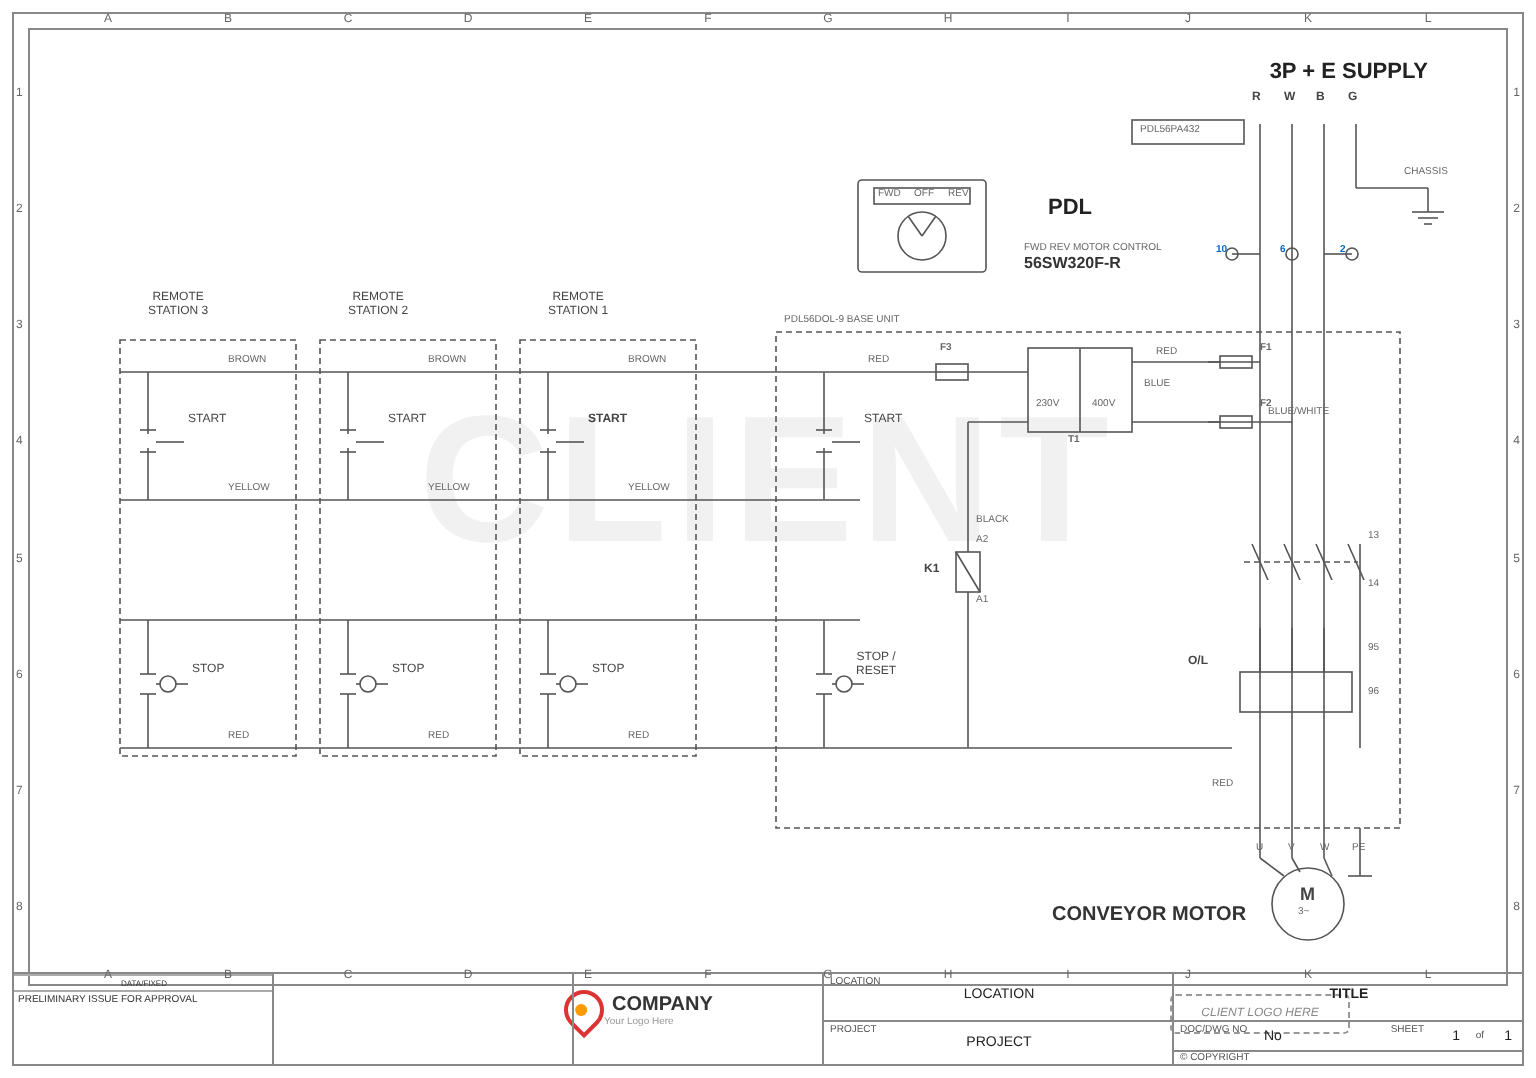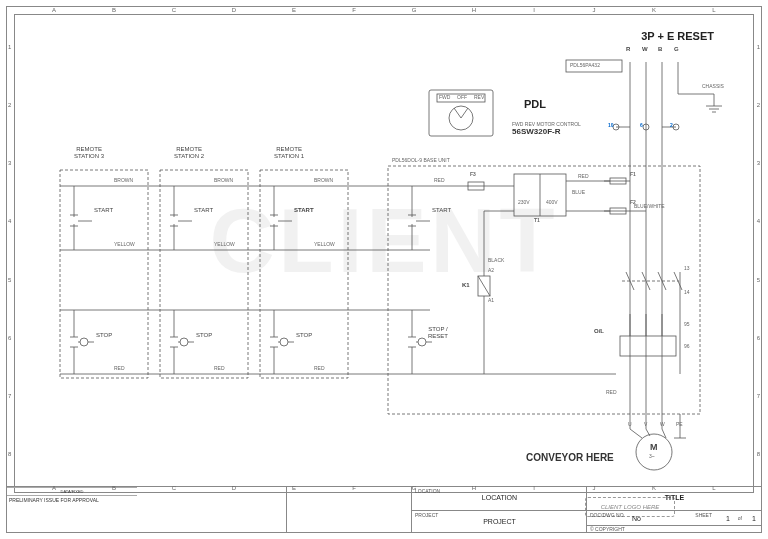--- a/index.html
+++ b/index.html
@@ -192,21 +192,21 @@
         <circle cx="640" cy="438" r="18"></circle>
         <line x1="616" y1="415" x2="628" y2="424"></line>
           <line x1="632" y1="415" x2="636" y2="422"></line>
           <line x1="648" y1="415" x2="652" y2="424"></line>
 
         <line x1="666" y1="400" x2="666" y2="424"></line>
           <line x1="660" y1="424" x2="672" y2="424"></line>
       </g>
     </svg>
 
-    <div class="lbl big" style="right:40px;top:16px;">3P + E RESET</div>
+    <div class="lbl big" style="right:40px;top:16px;">3P + E SUPPLY</div>
     <div class="lbl" style="left:612px;top:32px;font-weight:bold">R</div>
     <div class="lbl" style="left:628px;top:32px;font-weight:bold">W</div>
     <div class="lbl" style="left:644px;top:32px;font-weight:bold">B</div>
     <div class="lbl" style="left:660px;top:32px;font-weight:bold">G</div>
     <div class="lbl tiny" style="left:556px;top:49px;">PDL56PA432</div>
     <div class="lbl tiny" style="left:688px;top:70px;">CHASSIS</div>
 
     <div class="lbl tiny" style="left:425px;top:81px;">FWD</div>
     <div class="lbl tiny" style="left:443px;top:81px;">OFF</div>
     <div class="lbl tiny" style="left:460px;top:81px;">REV</div>
@@ -262,38 +262,47 @@
     <div class="lbl tiny" style="left:520px;top:204px;font-weight:bold">T1</div>
     <div class="lbl tiny" style="left:474px;top:254px;">A2</div>
     <div class="lbl" style="left:448px;top:268px;font-weight:bold">K1</div>
     <div class="lbl tiny" style="left:474px;top:284px;">A1</div>
     <div class="lbl" style="left:580px;top:314px;font-weight:bold">O/L</div>
     <div class="lbl tiny" style="left:670px;top:252px;">13</div>
     <div class="lbl tiny" style="left:670px;top:276px;">14</div>
     <div class="lbl tiny" style="left:670px;top:308px;">95</div>
     <div class="lbl tiny" style="left:670px;top:330px;">96</div>
 
-    <div class="lbl med" style="left:512px;top:438px;font-size:10px">CONVEYOR HERE</div>
+    <div class="lbl med" style="left:512px;top:438px;font-size:10px">CONVEYOR MOTOR</div>
     <div class="lbl tiny" style="left:614px;top:408px;">U</div>
     <div class="lbl tiny" style="left:630px;top:408px;">V</div>
     <div class="lbl tiny" style="left:646px;top:408px;">W</div>
     <div class="lbl tiny" style="left:662px;top:408px;">PE</div>
     <div class="lbl" style="left:636px;top:429px;font-weight:bold;font-size:9px">M</div>
     <div class="lbl tiny" style="left:635px;top:440px;">3~</div>
   </div>
 
   <div class="titleblock">
 
     <div class="tb-col" style="left:0;width:130px;">
       <div class="tb-cell" style="left:0;top:0;width:130px;height:8px;font-size:4px;text-align:center">
         <span>DATA/FIXED</span>
       </div>
       <div class="tb-cell" style="left:0;top:8px;width:130px;height:8px;">PRELIMINARY ISSUE FOR APPROVAL</div>
     </div>
 
+    <div class="tb-col" style="left:130px;width:150px;">
+      <div class="logo">
+        <div class="logo-pin"></div>
+        <div>
+          <div class="logo-text">COMPANY</div>
+          <div class="logo-sub">Your Logo Here</div>
+        </div>
+      </div>
+    </div>
 
     <div class="tb-col" style="left:280px;width:125px;">
       <div class="client-logo">CLIENT LOGO HERE</div>
     </div>
 
     <div class="tb-col" style="left:405px;width:175px;">
       <div class="tb-label" style="left:3px;top:1px">LOCATION</div>
       <div class="tb-value" style="left:0;right:0;top:7px">LOCATION</div>
       <div style="position:absolute;left:0;right:0;top:23px;border-top:1px solid #888"></div>
       <div class="tb-label" style="left:3px;top:25px">PROJECT</div>

